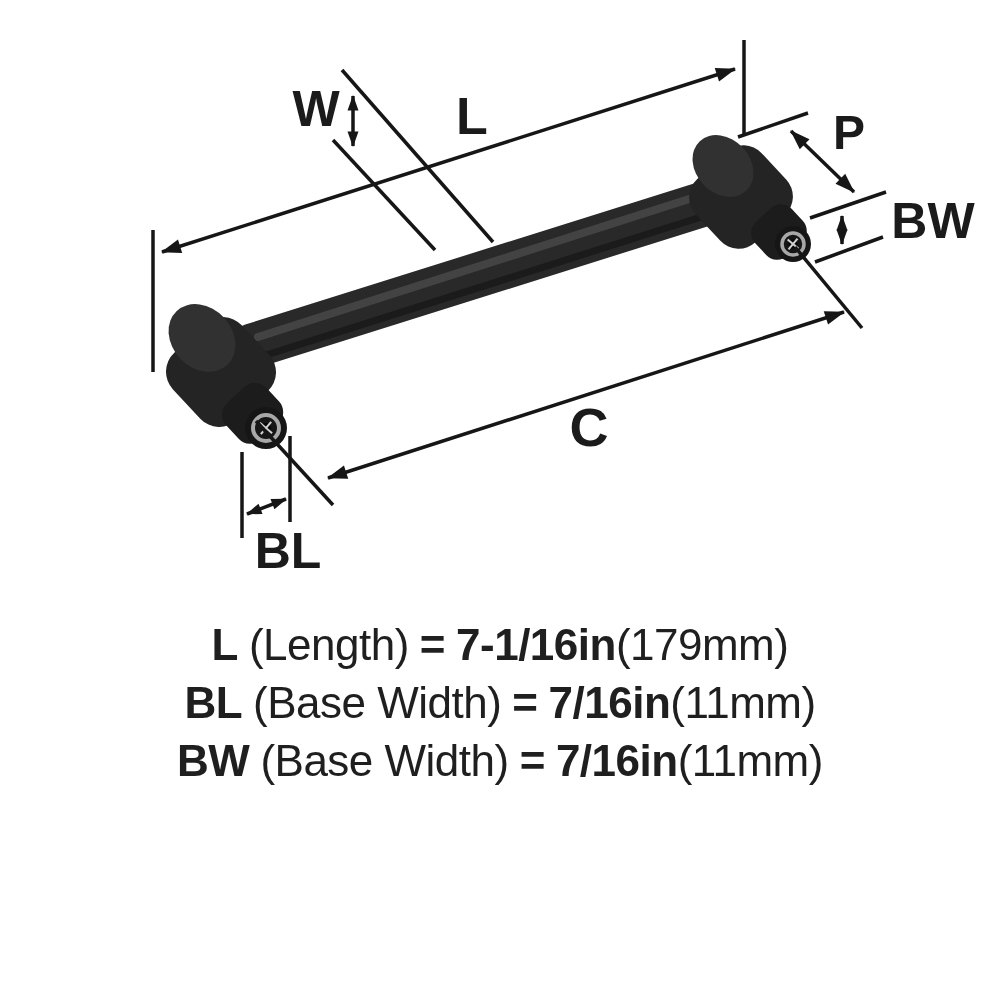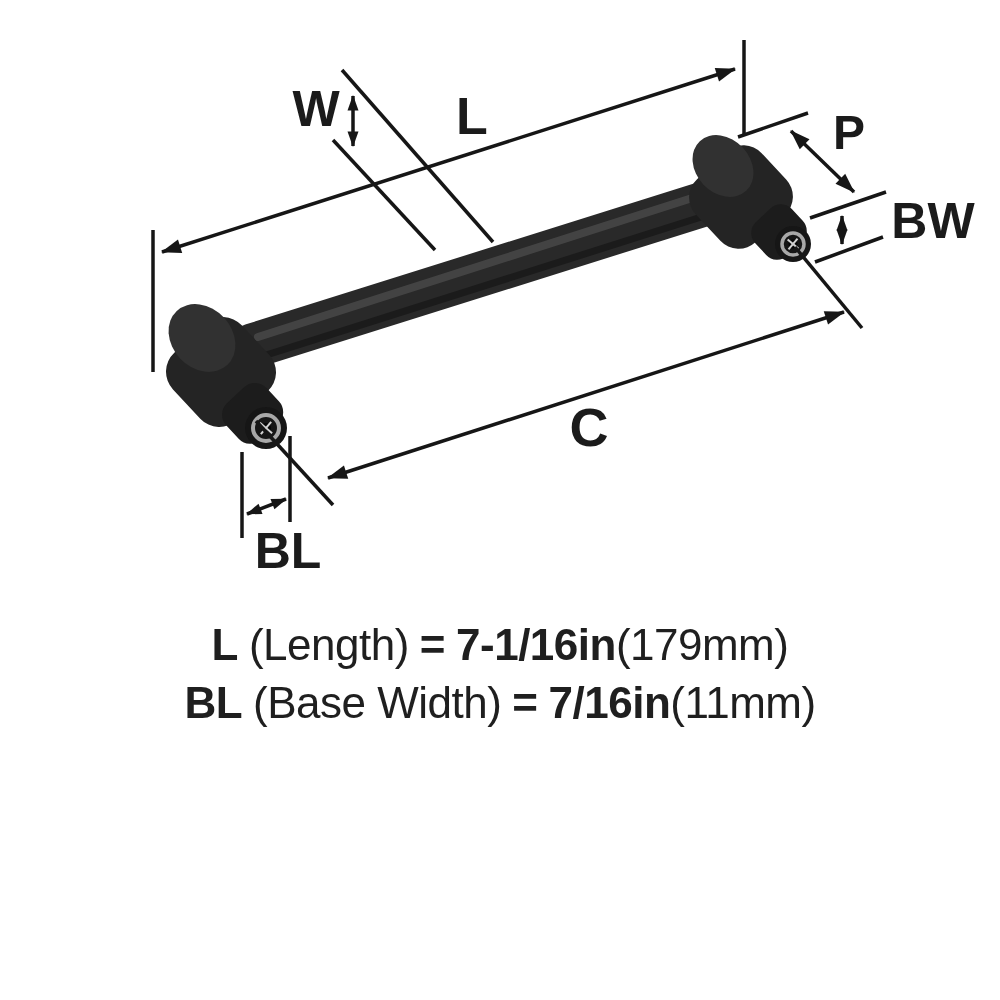--- a/index.html
+++ b/index.html
@@ -110,14 +110,17 @@
     </g>
   </svg>
 
   <div class="specs">
     <div class="spec-row">
       <span class="abbr">L</span><span class="name">(Length)</span><span class="eq">=</span><span class="val">7-1/16in</span><span class="metric">(179mm)</span>
     </div>
     <div class="spec-row">
       <span class="abbr">BL</span><span class="name">(Base Width)</span><span class="eq">=</span><span class="val">7/16in</span><span class="metric">(11mm)</span>
     </div>
+    <div class="spec-row">
+      <span class="abbr">BW</span><span class="name">(Base Width)</span><span class="eq">=</span><span class="val">7/16in</span><span class="metric">(11mm)</span>
+    </div>
   </div>
 </div>
 
 </body></html>

